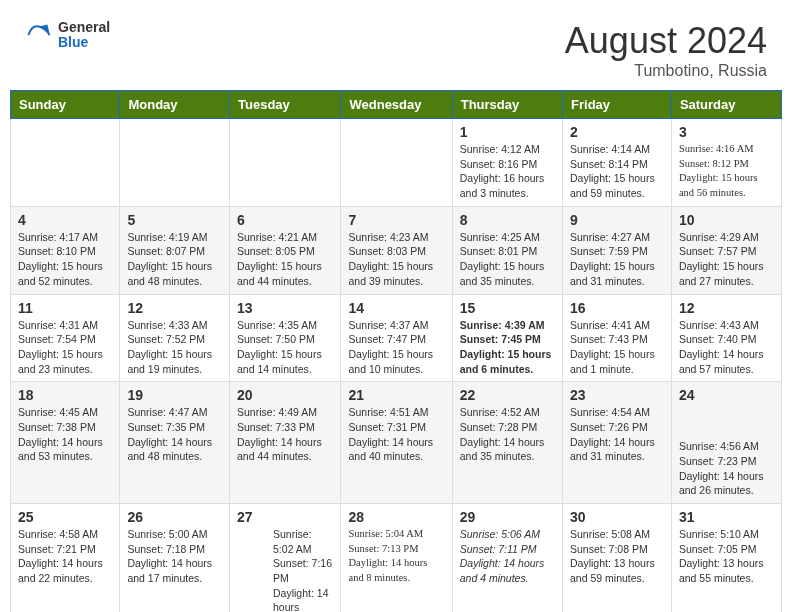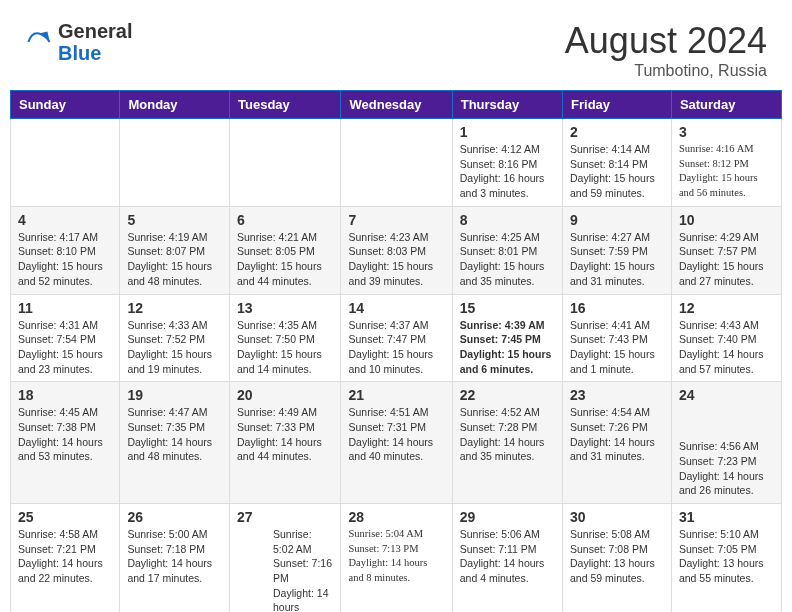--- a/index.html
+++ b/index.html
@@ -16,21 +16,21 @@
       align-items: flex-start;
       padding: 10px 15px 5px 15px;
     }
     .logo {
       display: flex;
       align-items: center;
     }
     .logo-text {
       display: flex;
       flex-direction: column;
-      font-size: 20px;
+      font-size: 14px;
       font-weight: bold;
       line-height: 1.1;
     }
     .logo-general { color: #333; }
     .logo-blue { color: #1a6bc4; }
     .logo-icon {
       width: 28px;
       height: 28px;
       margin-right: 5px;
     }
@@ -45,21 +45,21 @@
     .location {
       font-size: 16px;
       color: #555;
     }
     .calendar {
       width: 100%;
       border-collapse: collapse;
       margin-top: 5px;
     }
     .calendar th {
-      background: #4c1d95;
+      background: #4d7c0f;
       color: #fff;
       text-align: left;
       padding: 6px 8px;
       font-size: 13px;
       font-weight: bold;
       border: 1px solid #1a6bc4;
     }
     .calendar td {
       vertical-align: top;
       padding: 5px 7px;
@@ -332,21 +332,21 @@
         </td>
         <td>
           <span class="day-number">28</span>
           <div class="day-info" style="white-space: pre-line; font-family: Liberation Serif, serif;">Sunrise: 5:04 AM
 Sunset: 7:13 PM
 Daylight: 14 hours
 and 8 minutes.</div>
         </td>
         <td>
           <span class="day-number">29</span>
-          <div class="day-info" style="white-space: pre-line;">Sunrise: 5:06 AM
+          <div class="day-info" style="white-space: pre-line; font-style: italic;">Sunrise: 5:06 AM
 Sunset: 7:11 PM
 Daylight: 14 hours
 and 4 minutes.</div>
         </td>
         <td>
           <span class="day-number">30</span>
           <div class="day-info" style="white-space: pre-line;">Sunrise: 5:08 AM
 Sunset: 7:08 PM
 Daylight: 13 hours
 and 59 minutes.</div>

